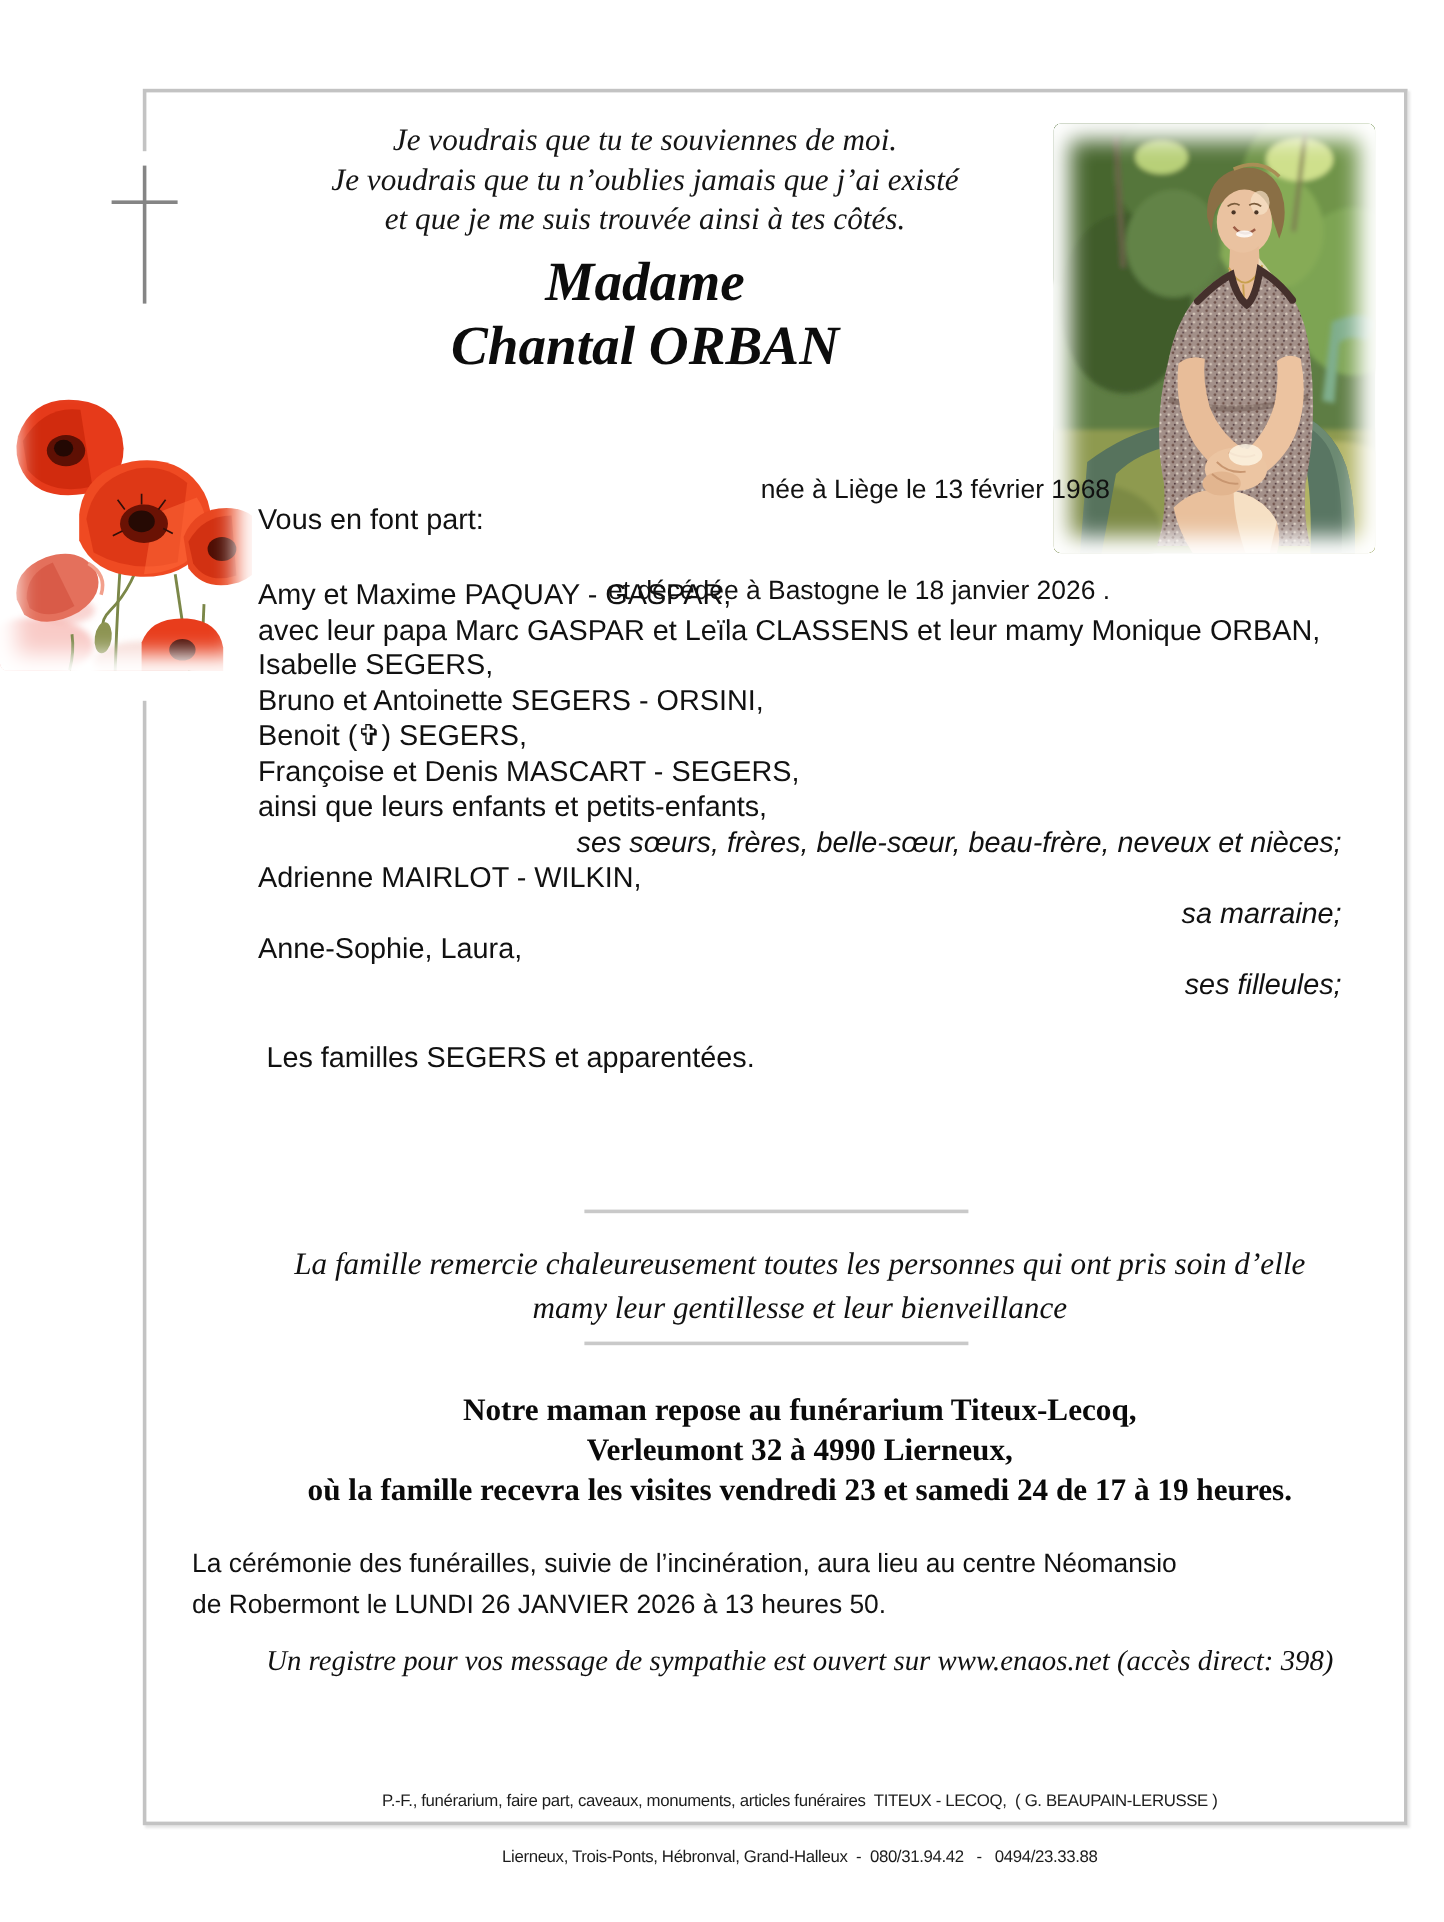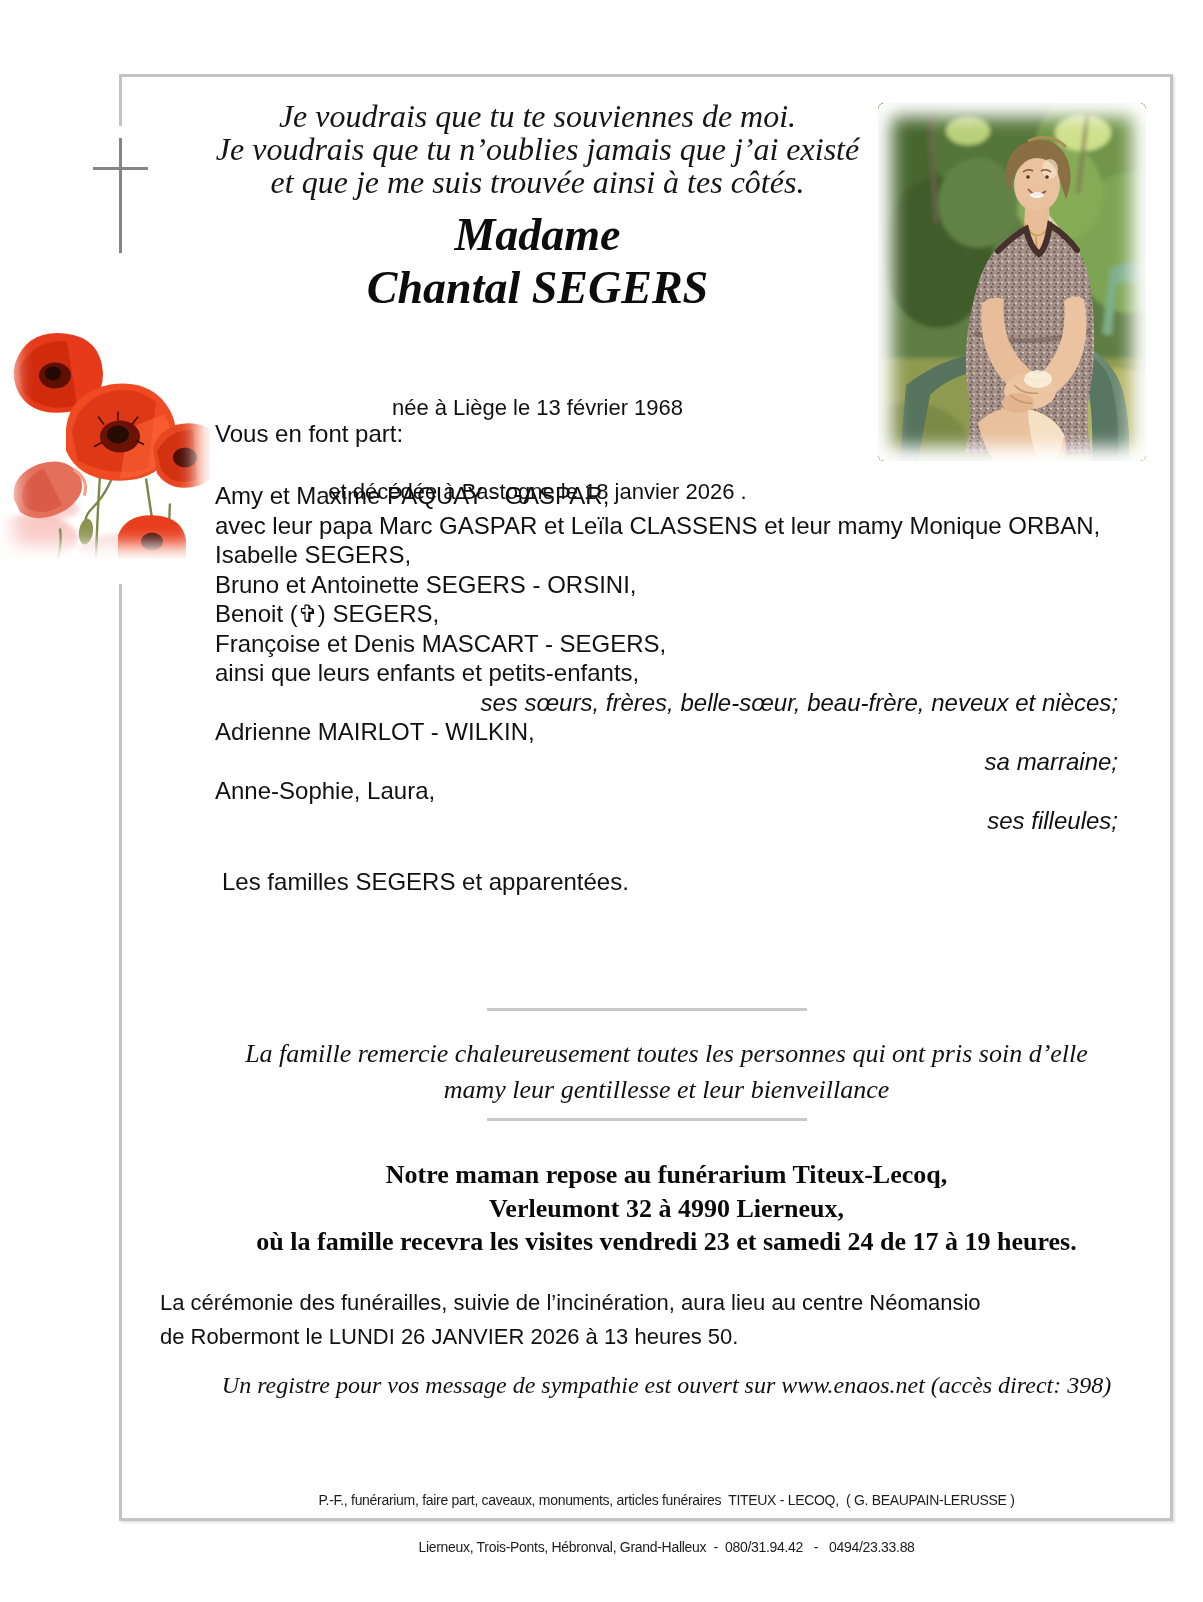--- a/index.html
+++ b/index.html
@@ -16,24 +16,24 @@
   #cross .h{position:absolute;left:93px;top:167px;width:55px;height:2.5px;background:#858585;}
   
   .fade-img{position:absolute;overflow:hidden;border-radius:6px;}
   .fade-img::after{content:"";position:absolute;inset:0;border-radius:6px;
                    box-shadow:inset 0 0 18px 14px #fff;pointer-events:none;}
   #poppies{left:0;top:303px;width:210px;height:256px;}
   #portrait{left:878px;top:103px;width:268px;height:358px;}
   .fade-img svg{display:block;width:100%;height:100%;}
   
   #quote{position:absolute;left:150px;top:100px;width:775px;text-align:center;
-         font-style:italic;font-size:32px;line-height:33px;color:#151515;}
+         font-style:italic;font-size:26px;line-height:33px;color:#151515;}
   #title{position:absolute;left:150px;top:208px;width:775px;text-align:center;
          font-weight:bold;font-style:italic;font-size:46px;line-height:53px;color:#0c0c0c;}
-  #birthdeath{position:absolute;left:150px;top:338px;width:775px;text-align:center;
+  #birthdeath{position:absolute;left:150px;top:338px;width:775px;text-align:right;
          font-size:22px;line-height:28px;white-space:pre-wrap;}
   #intro{position:absolute;left:215px;top:420px;font-size:24px;}
   
   #family{position:absolute;left:215px;top:481px;width:903px;font-size:24px;line-height:29.5px;}
   #family .fl{white-space:pre-wrap;}
   #family .indent{padding-left:60px;}
   #family .indent-sm{padding-left:7px;margin-top:32px;}
   #family .right-it{text-align:right;font-style:italic;}
   
   .divider{position:absolute;left:487px;width:320px;height:3px;background:#c9c9c9;}
@@ -184,21 +184,21 @@
   </div>
 
   <div id="quote" class="serif">
     <div>Je voudrais que tu te souviennes de moi.</div>
     <div>Je voudrais que tu n’oublies jamais que j’ai existé</div>
     <div>et que je me suis trouvée ainsi à tes côtés.</div>
   </div>
 
   <div id="title" class="serif">
     <div>Madame</div>
-    <div>Chantal SEGERS</div>
+    <div>Chantal ORBAN</div>
   </div>
 
   <div id="birthdeath">
     <div>née à Liège le 13 février 1968</div>
     <div>et décédée à Bastogne le 18 janvier 2026 .</div>
   </div>
 
   <div id="intro">Vous en font part:</div>
 
   <div id="family">

